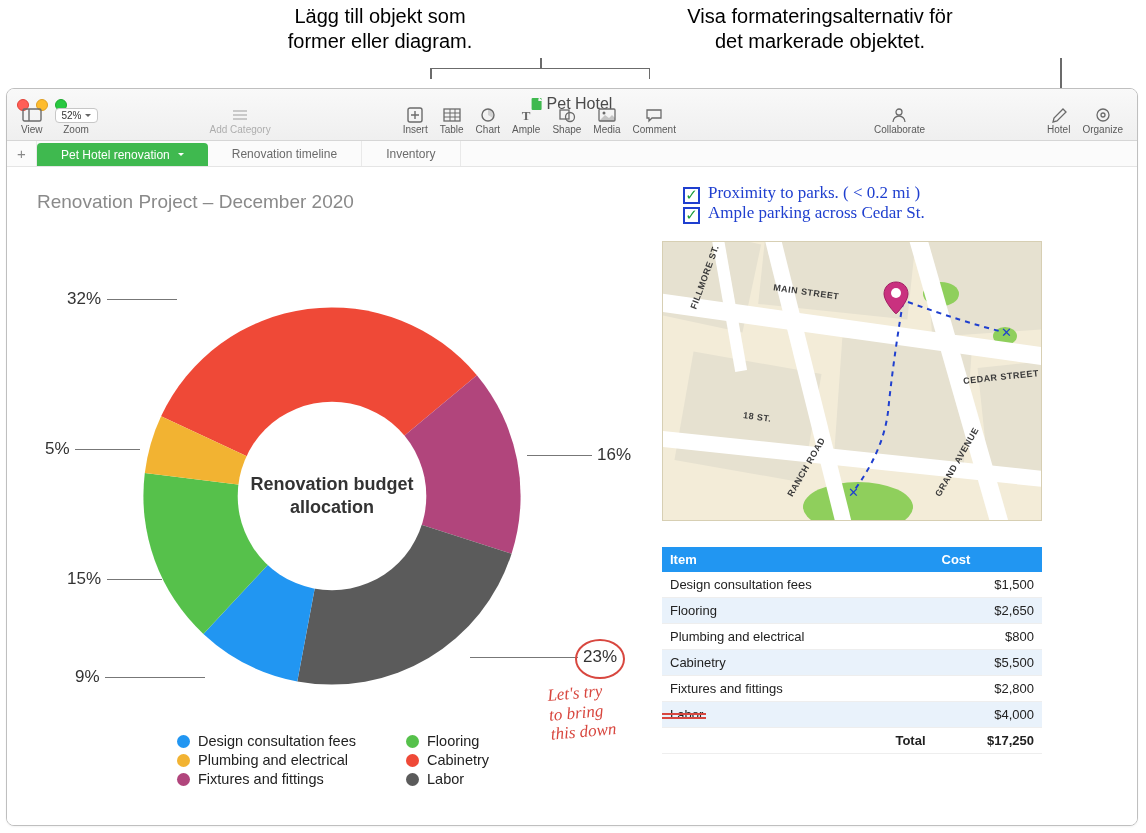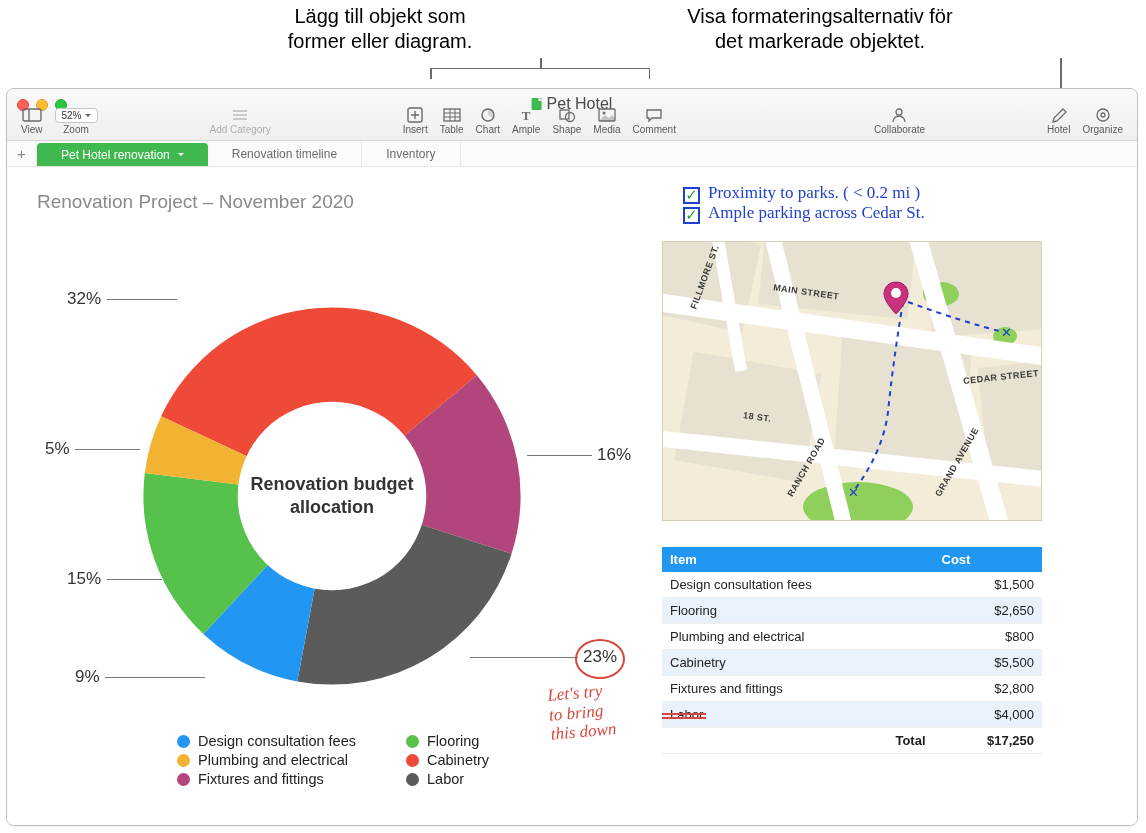--- a/index.html
+++ b/index.html
@@ -237,21 +237,21 @@
       </div>
     <div class="sheet-tab">
         <span>Renovation timeline</span>
       </div>
     <div class="sheet-tab">
         <span>Inventory</span>
       </div>
   </div>
 
   <div class="canvas">
-    <div class="doc-sub">Renovation Project – November 2020</div>
+    <div class="doc-sub">Renovation Project – December 2020</div>
 
     <div class="donut-wrap">
       <svg viewBox="0 0 100 100" width="410" height="410">
 
         <g id="donut-slices">
             <path d="M50 50 L8.309841796314103 30.559559959927824 A46 46 0 0 1 85.34104208530208 20.55495382369205 Z" fill="#ef4937"></path>
             <path d="M50 50 L85.34104208530208 20.55495382369205 A46 46 0 0 1 93.79795206613838 64.06198402830286 Z" fill="#b1457c"></path>
             <path d="M50 50 L93.79795206613838 64.06198402830286 A46 46 0 0 1 41.53823787181487 95.2150260608795 Z" fill="#5b5b5b"></path>
             <path d="M50 50 L41.53823787181487 95.2150260608795 A46 46 0 0 1 18.628075437125077 83.64227027448185 Z" fill="#2196f2"></path>
             <path d="M50 50 L18.628075437125077 83.64227027448185 A46 46 0 0 1 4.342877024499188 44.3940102033632 Z" fill="#56c14b"></path>

